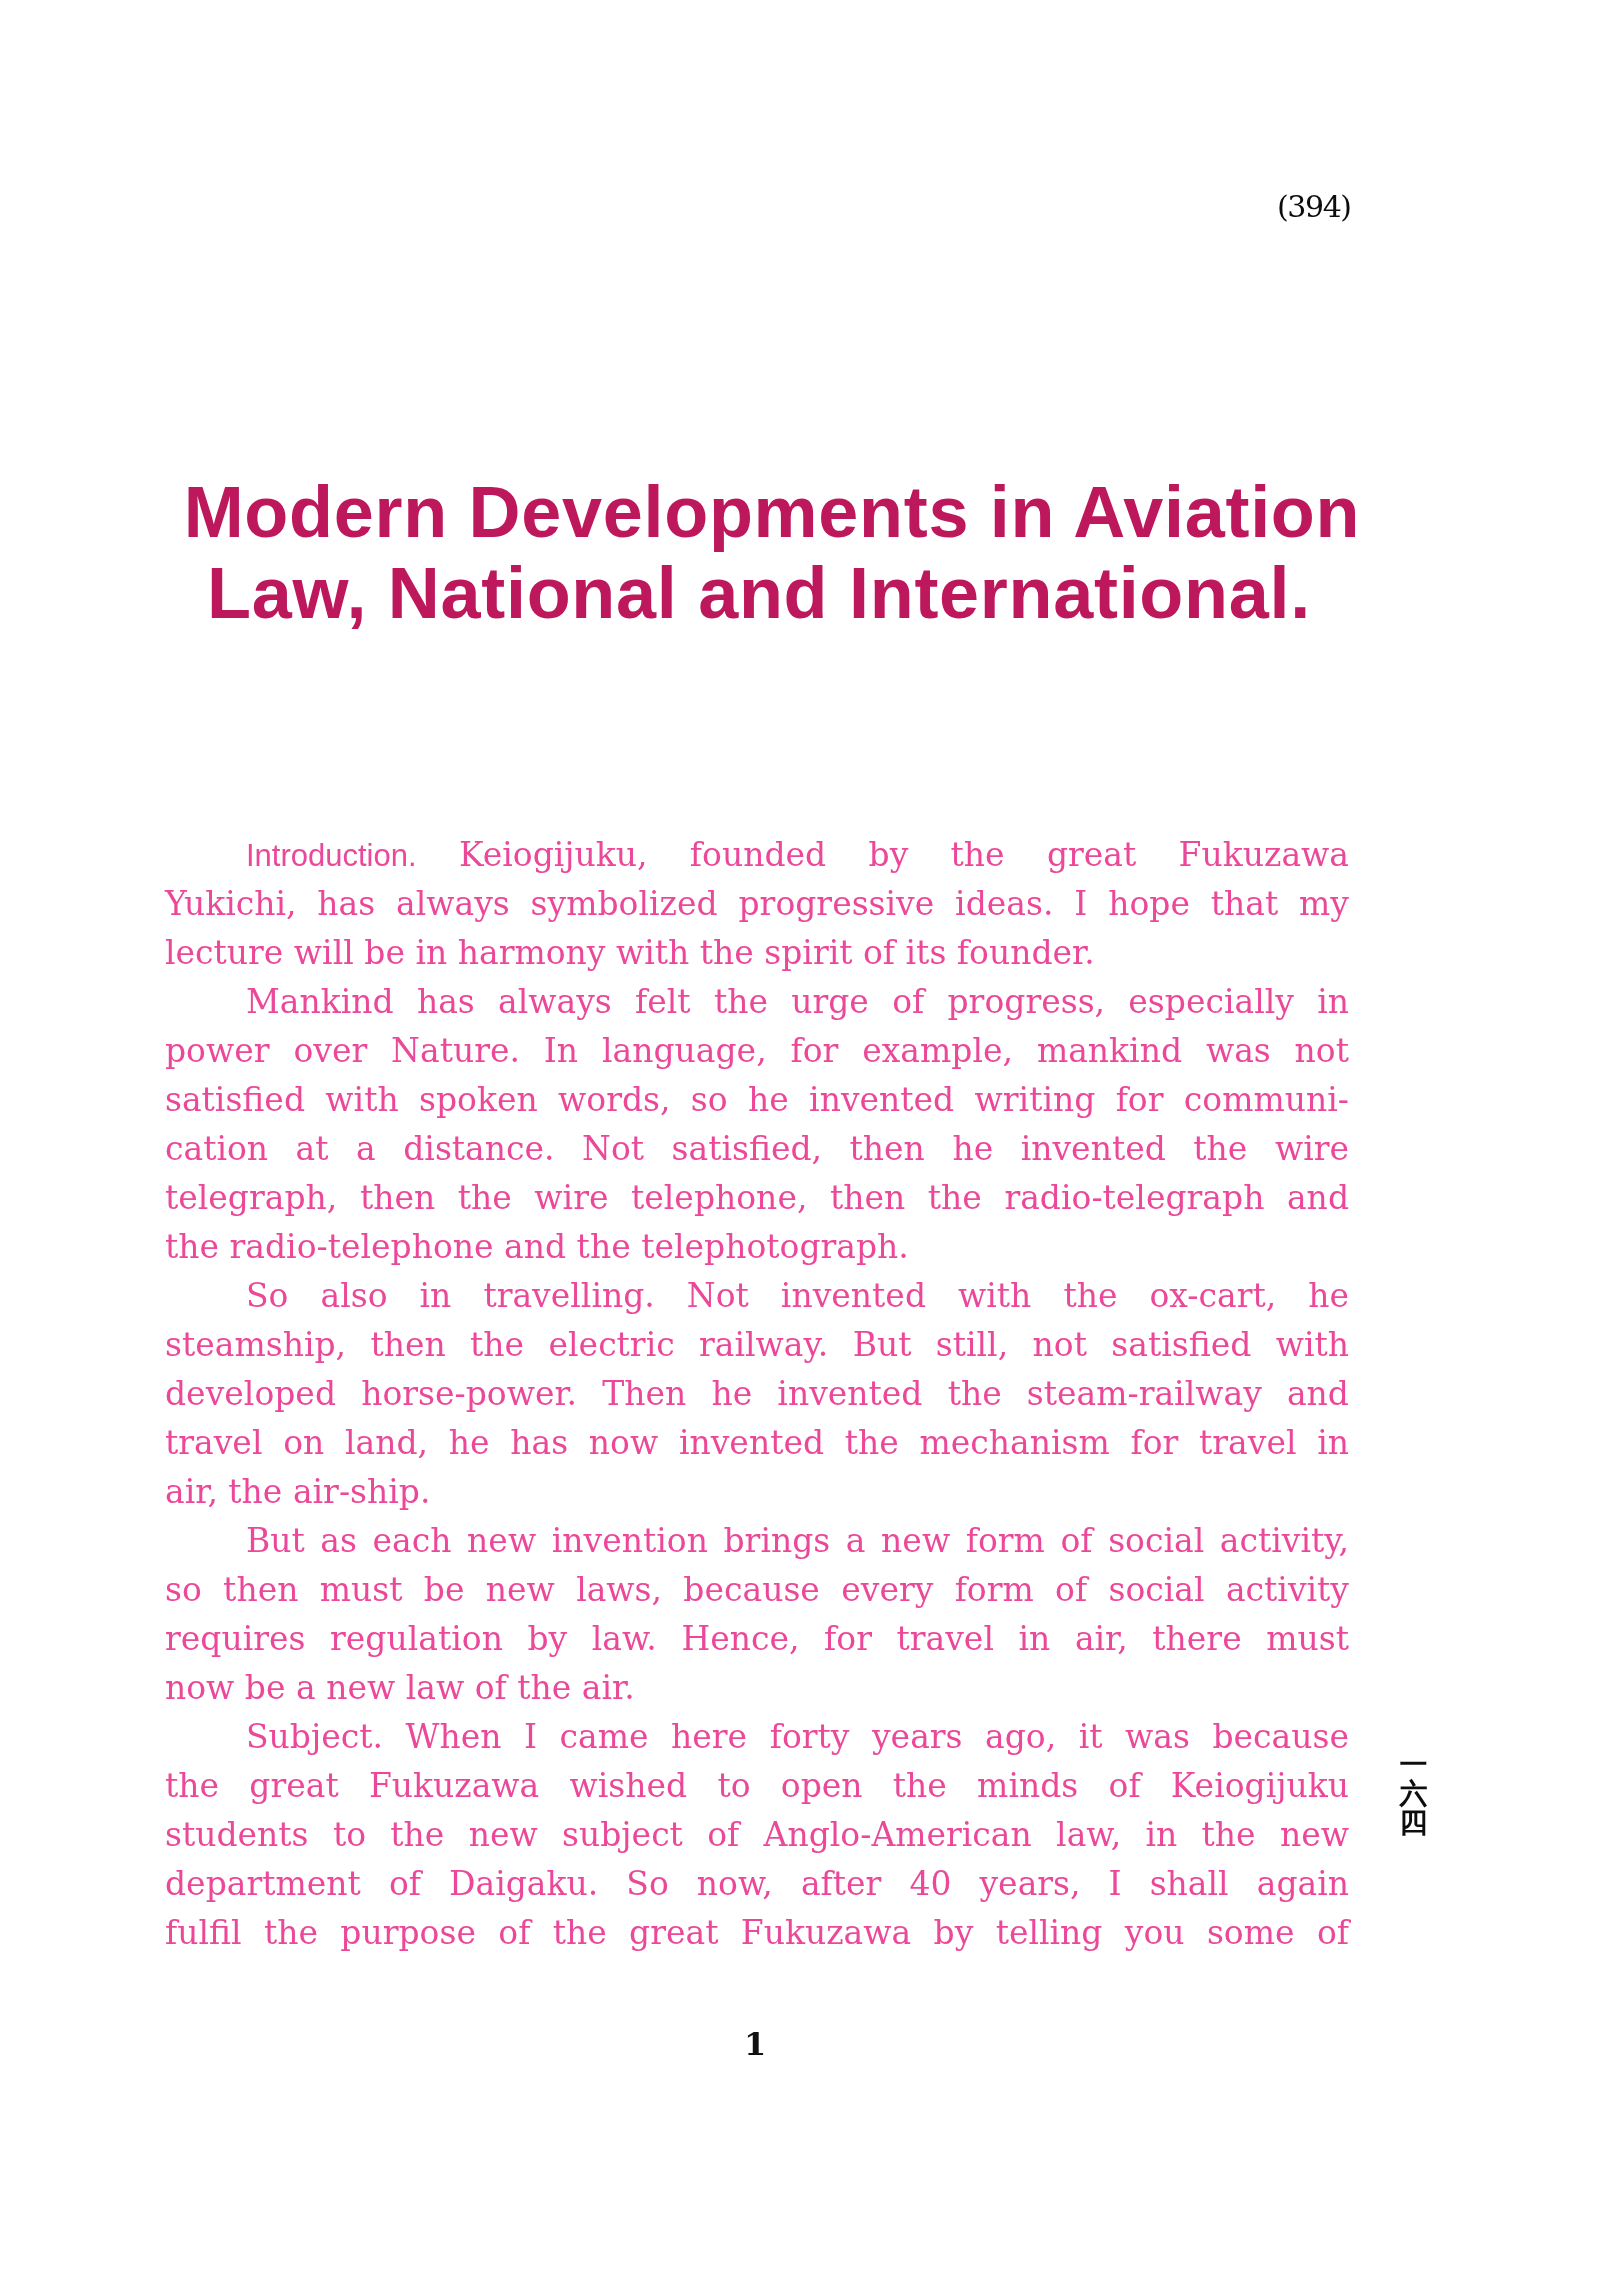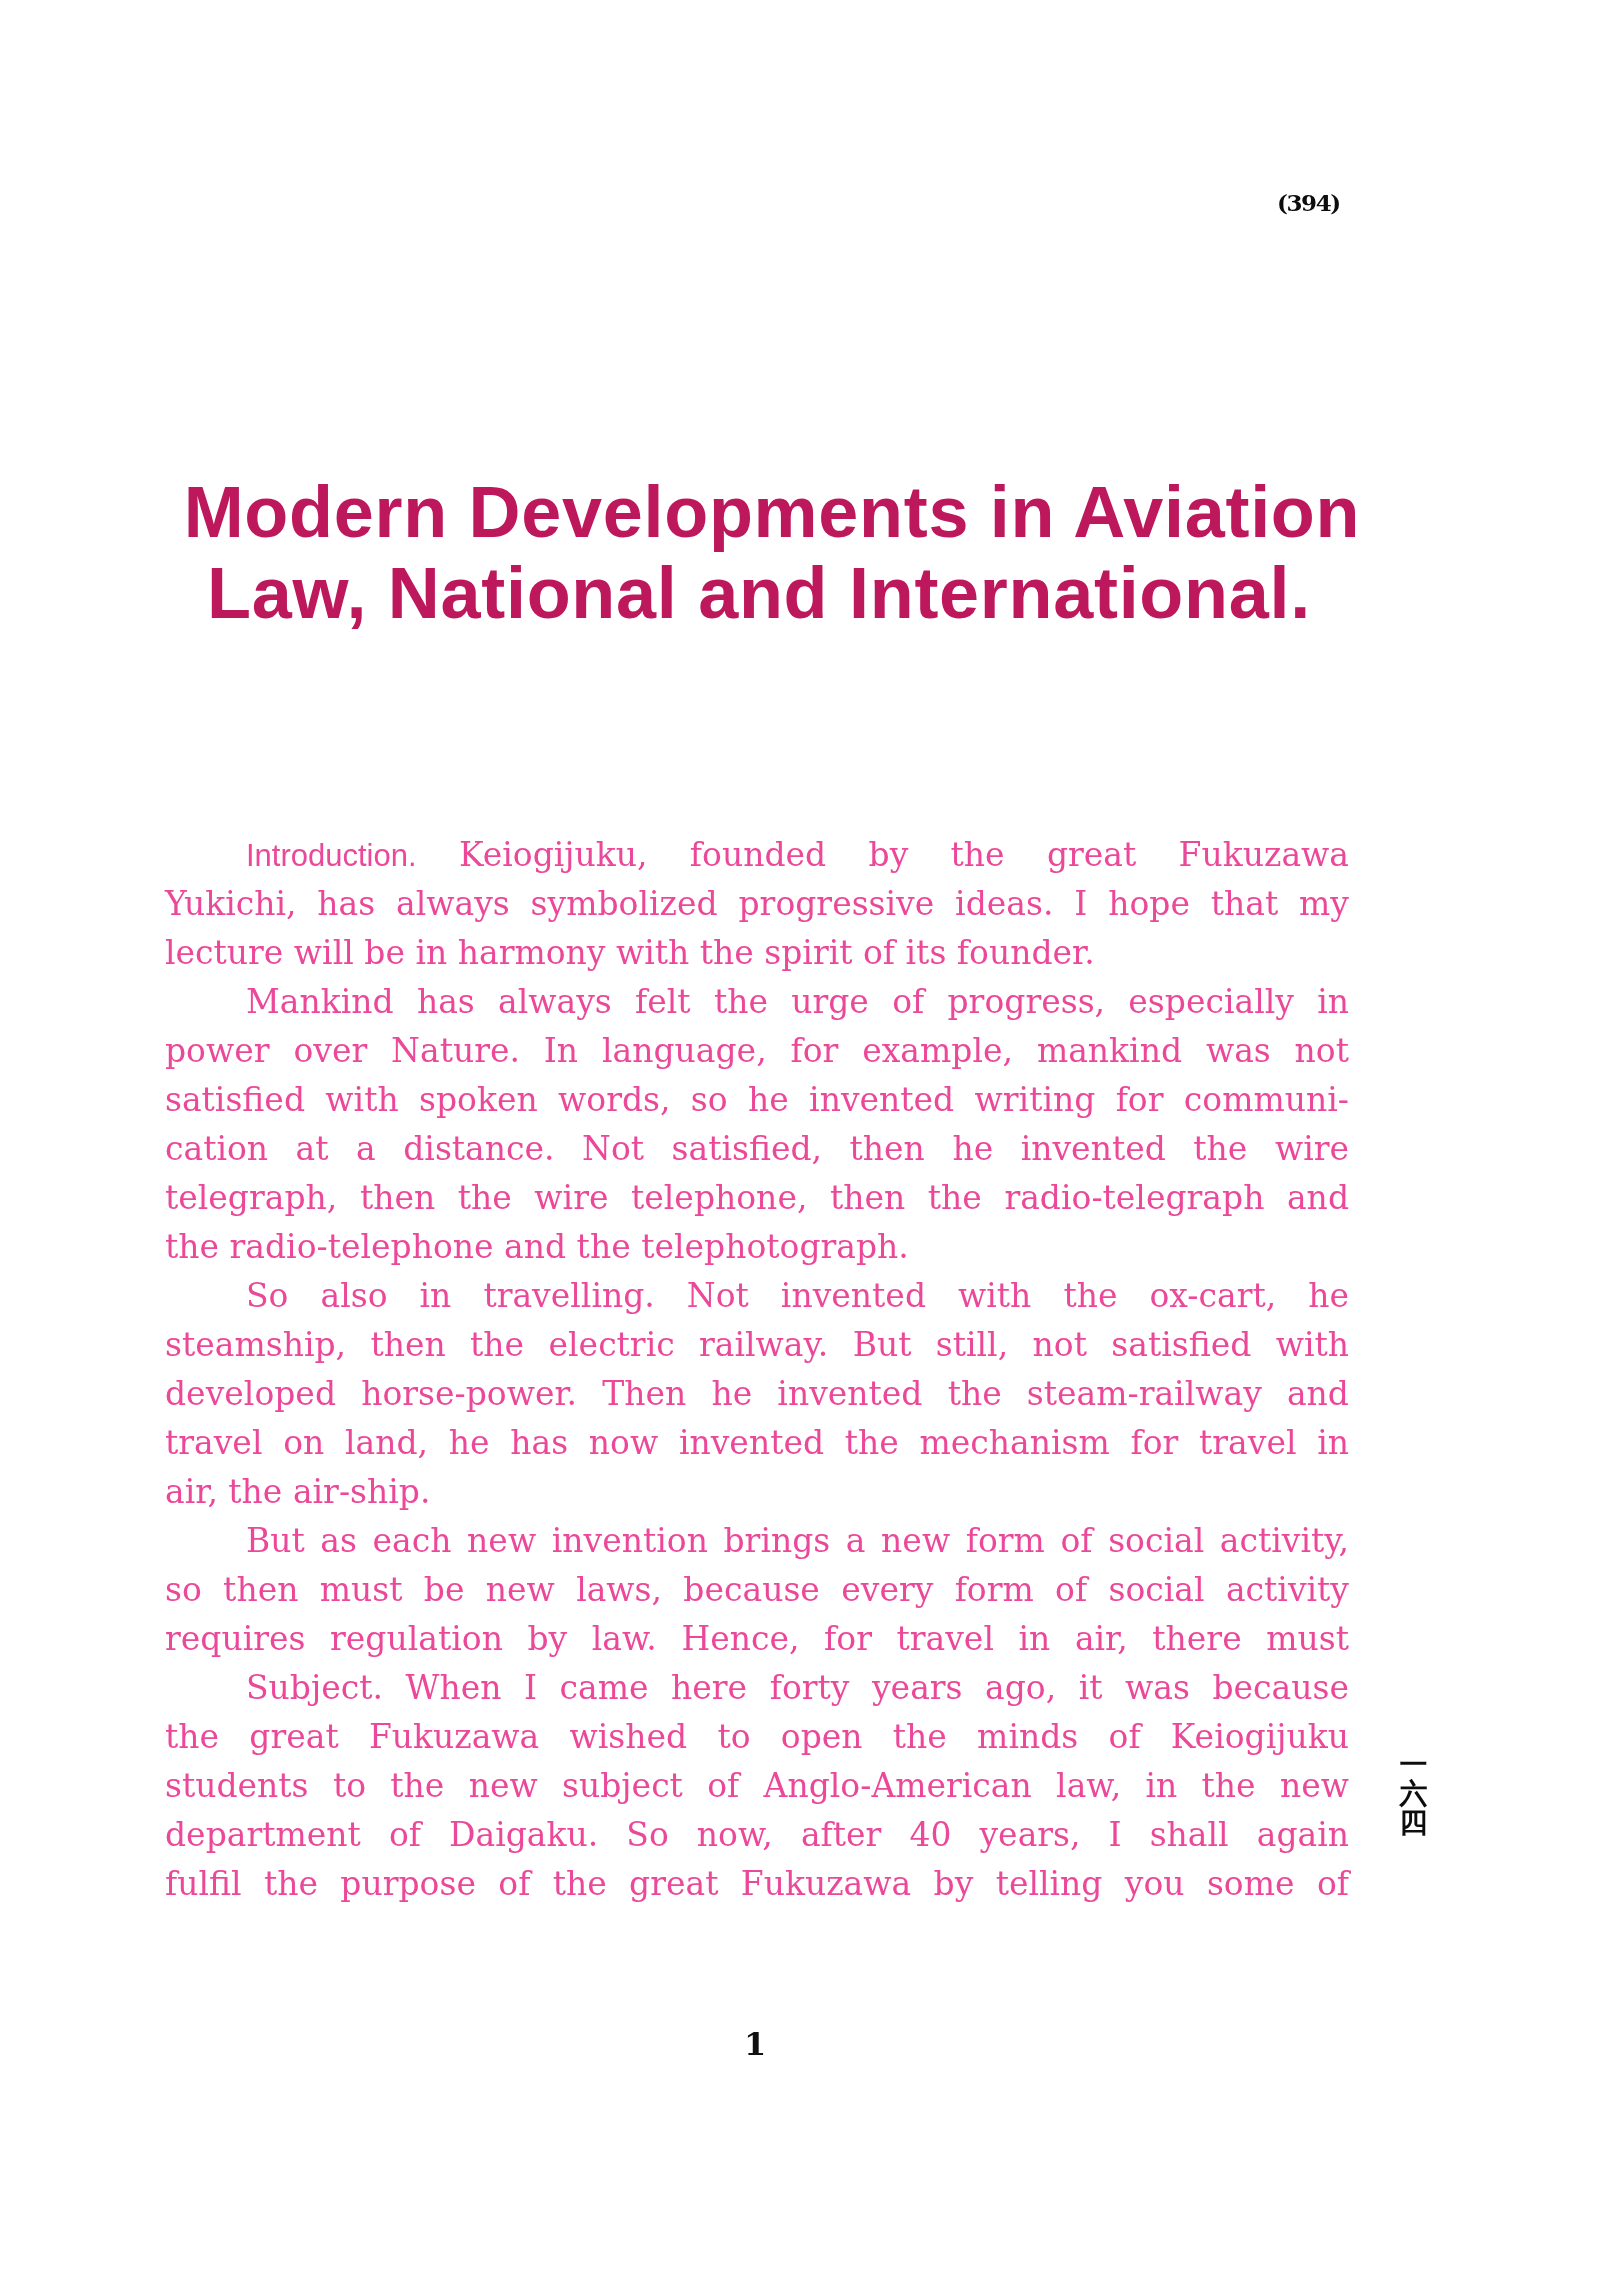--- a/index.html
+++ b/index.html
@@ -20,22 +20,22 @@
     width: 1617px;
     height: 2295px;
     background: #ffffff;
   }
   .folio-top {
     position: absolute;
     left: 1277px;
     top: 189px;
     width: 97px;
     font-family: "DejaVu Serif", serif;
-    font-weight: bold;
-    font-size: 23px;
+    font-weight: normal;
+    font-size: 30px;
     letter-spacing: -1.4px;
     color: #0d0d0d;
   }
   .title {
     position: absolute;
     left: 174px;
     top: 472px;
     width: 1194px;
     margin: 0;
     font-family: "Liberation Sans", sans-serif;
@@ -141,20 +141,21 @@
       <span class="ln">steamship, then the electric railway.  But still, not satisfied with</span>
       <span class="ln">developed horse-power. Then he invented the steam-railway and</span>
       <span class="ln">travel on land, he has now invented the mechanism for travel in</span>
       <span class="ln last">air, the air-ship.</span>
     </div>
 
     <div>
       <span class="ln indent">But as each new invention brings a new form of social activity,</span>
       <span class="ln">so then must be new laws, because every form of social activity</span>
       <span class="ln">requires regulation by law.  Hence, for travel in air, there must</span>
+      <span class="ln last">now be a new law of the air.</span>
     </div>
 
     <div>
       <span class="ln indent">Subject.  When I came here forty years ago, it was because</span>
       <span class="ln">the great Fukuzawa wished to open the minds of Keiogijuku</span>
       <span class="ln">students to the new subject of Anglo-American law, in the new</span>
       <span class="ln">department of Daigaku.  So now, after 40 years, I shall again</span>
       <span class="ln">fulfil the purpose of the great Fukuzawa by telling you some of</span>
     </div>
   </div>

